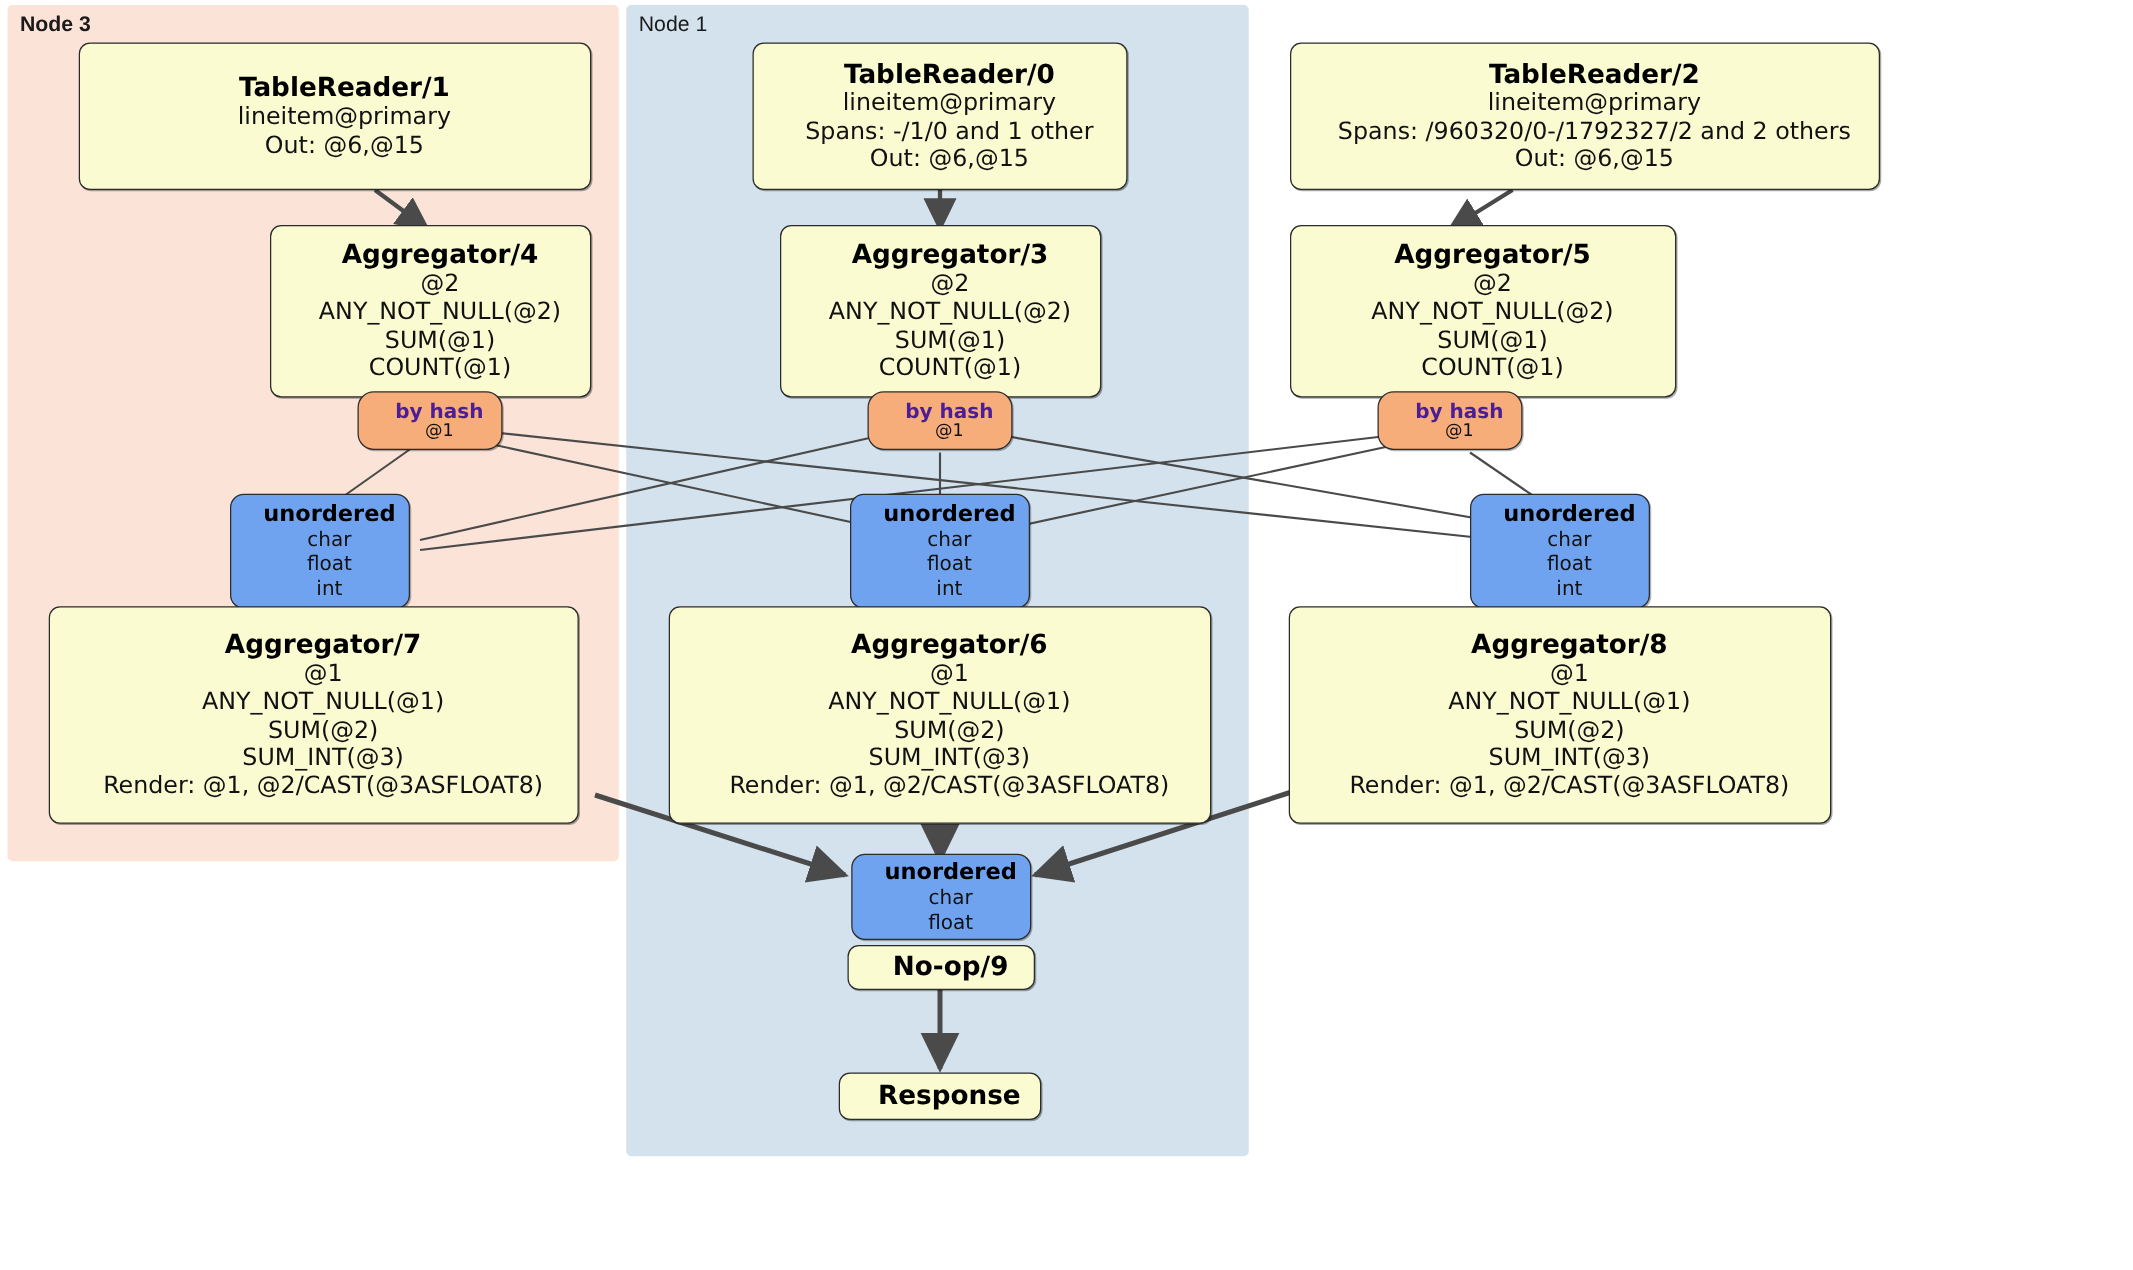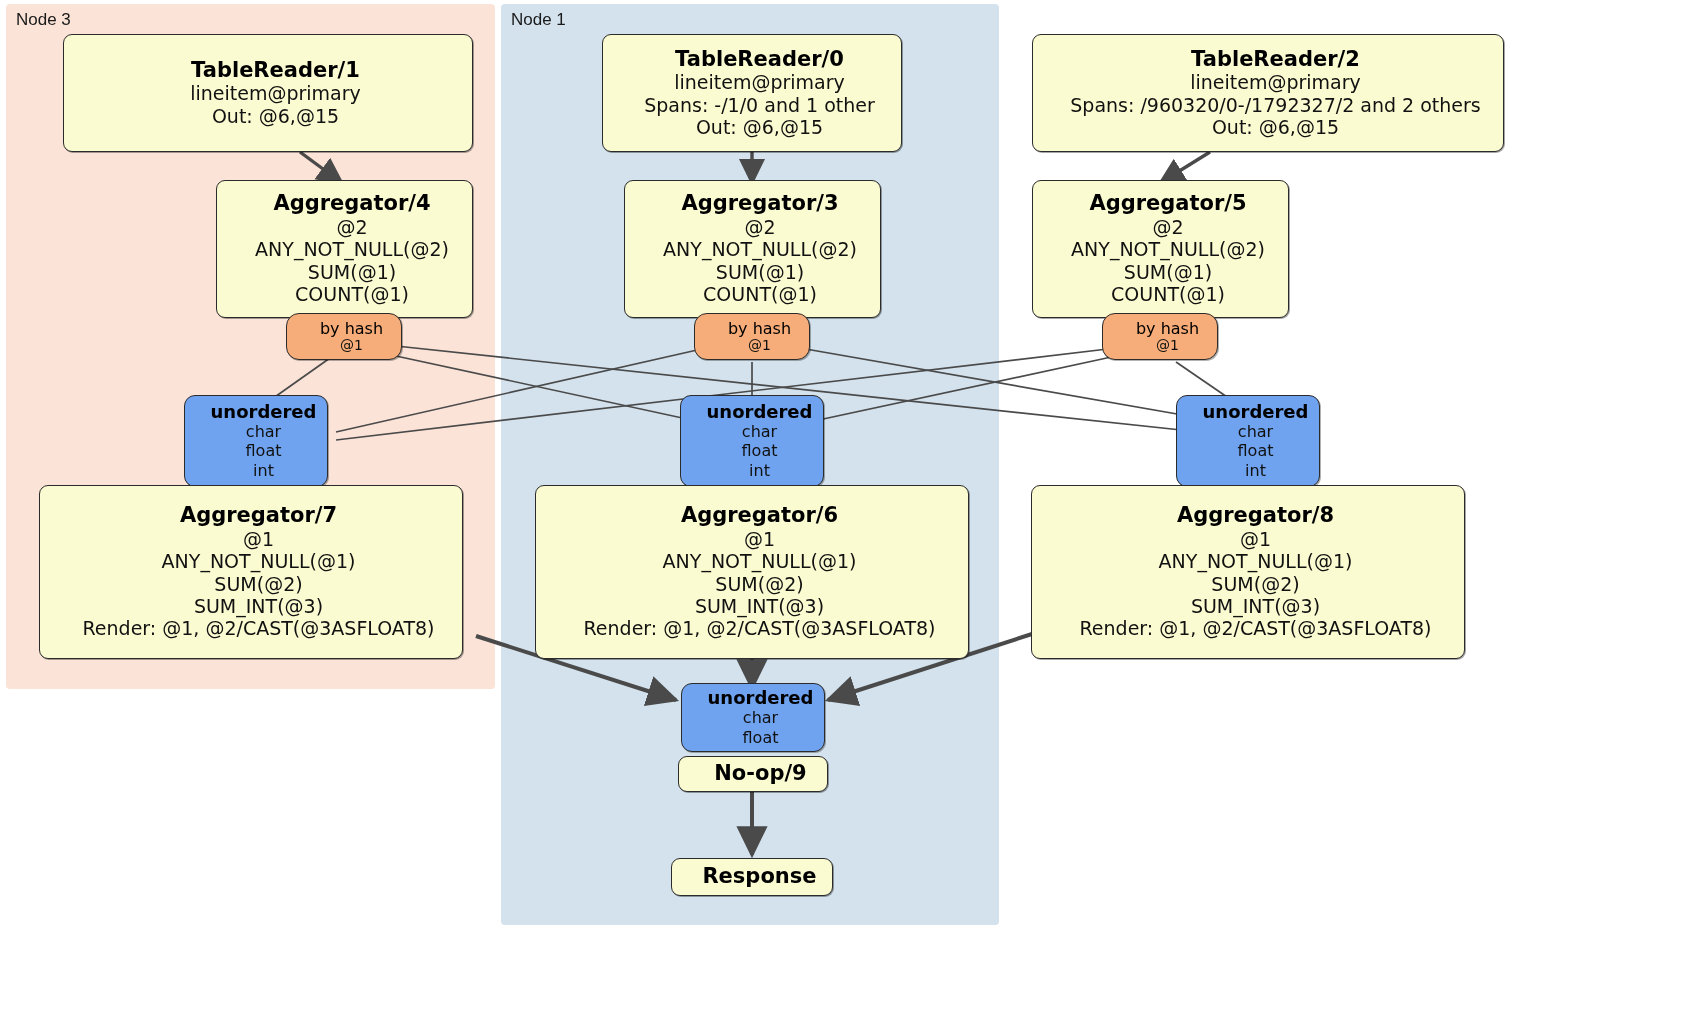--- a/index.html
+++ b/index.html
@@ -5,39 +5,39 @@
   html,body{margin:0;padding:0;background:#ffffff;}
   body{font-family:"DejaVu Sans","Liberation Sans",sans-serif;}
   #stage{position:relative;width:1706px;height:1016px;overflow:hidden;background:#fff;}
 
   .node-panel{position:absolute;border-radius:4px;}
   .node-panel .panel-label{
     position:absolute;left:10px;top:6px;font-size:17px;color:#1a1a1a;
     font-family:"Liberation Sans",sans-serif;white-space:nowrap;
   }
 
-  #panel-node3{left:6px;  top:4px;  width:489px; height:685px; background:#fbe3d7;}
+  #panel-node3{left:6px;  top:4px;  width:489px; height:685px; background:#fbe3d7;font-weight:bold;}
   #panel-node1{left:501px;top:4px;  width:498px; height:921px; background:#d3e2ed;}
   #panel-node2{left:1005px;top:4px; width:700px; height:685px; background:#eaf0fb;}
 
   svg#wires{position:absolute;left:0;top:0;width:1706px;height:1016px;pointer-events:none;}
 
   .box{position:absolute;box-sizing:border-box;display:flex;flex-direction:column;
        align-items:center;justify-content:center;text-align:center;padding-left:15px;}
 
   .proc{background:#fbfbd1;border:1.7px solid #2b2b2b;border-radius:9px;
         box-shadow:1px 1px 0 rgba(0,0,0,.35);}
   .proc .ttl{font-weight:bold;font-size:21px;color:#000;line-height:1.12;
              font-family:"DejaVu Sans",sans-serif;}
   .proc .ln{font-size:19px;color:#111;line-height:1.18;
             font-family:"DejaVu Sans",sans-serif;white-space:nowrap;}
 
   .router{background:#f7ad79;border:1.6px solid #2b2b2b;border-radius:13px;
           box-shadow:1px 1px 0 rgba(0,0,0,.3);}
-  .router .ttl{font-weight:normal;font-size:16px;color:#000000;line-height:1.1;
+  .router .ttl{font-weight:bold;font-size:16px;color:#4c1d95;line-height:1.1;
                font-family:"DejaVu Sans",sans-serif;}
   .router .ln{font-size:14px;color:#111;line-height:1.15;}
 
   .sync{background:#6fa3ef;border:1.6px solid #2b2b2b;border-radius:11px;
         box-shadow:1px 1px 0 rgba(0,0,0,.3);}
   .sync .ttl{font-weight:bold;font-size:18px;color:#000;line-height:1.12;
              font-family:"DejaVu Sans",sans-serif;}
   .sync .ln{font-size:16px;color:#111;line-height:1.2;}
 
   .small-proc .ttl{font-size:21px;}
@@ -116,21 +116,21 @@
   </div>
 
   <div class="box proc" style="left:624px;top:180px;width:257px;height:138px;">
     <div class="ttl">Aggregator/3</div>
     <div class="ln">@2</div>
     <div class="ln">ANY_NOT_NULL(@2)</div>
     <div class="ln">SUM(@1)</div>
     <div class="ln">COUNT(@1)</div>
   </div>
 
-  <div class="box proc" style="left:1032px;top:180px;width:257px;height:138px;">
+  <div class="box proc" style="left:1032px;top:180px;width:309px;height:138px;">
     <div class="ttl">Aggregator/5</div>
     <div class="ln">@2</div>
     <div class="ln">ANY_NOT_NULL(@2)</div>
     <div class="ln">SUM(@1)</div>
     <div class="ln">COUNT(@1)</div>
   </div>
 
   <div class="box router" style="left:286px;top:313px;width:116px;height:47px;">
     <div class="ttl">by hash</div>
     <div class="ln">@1</div>

